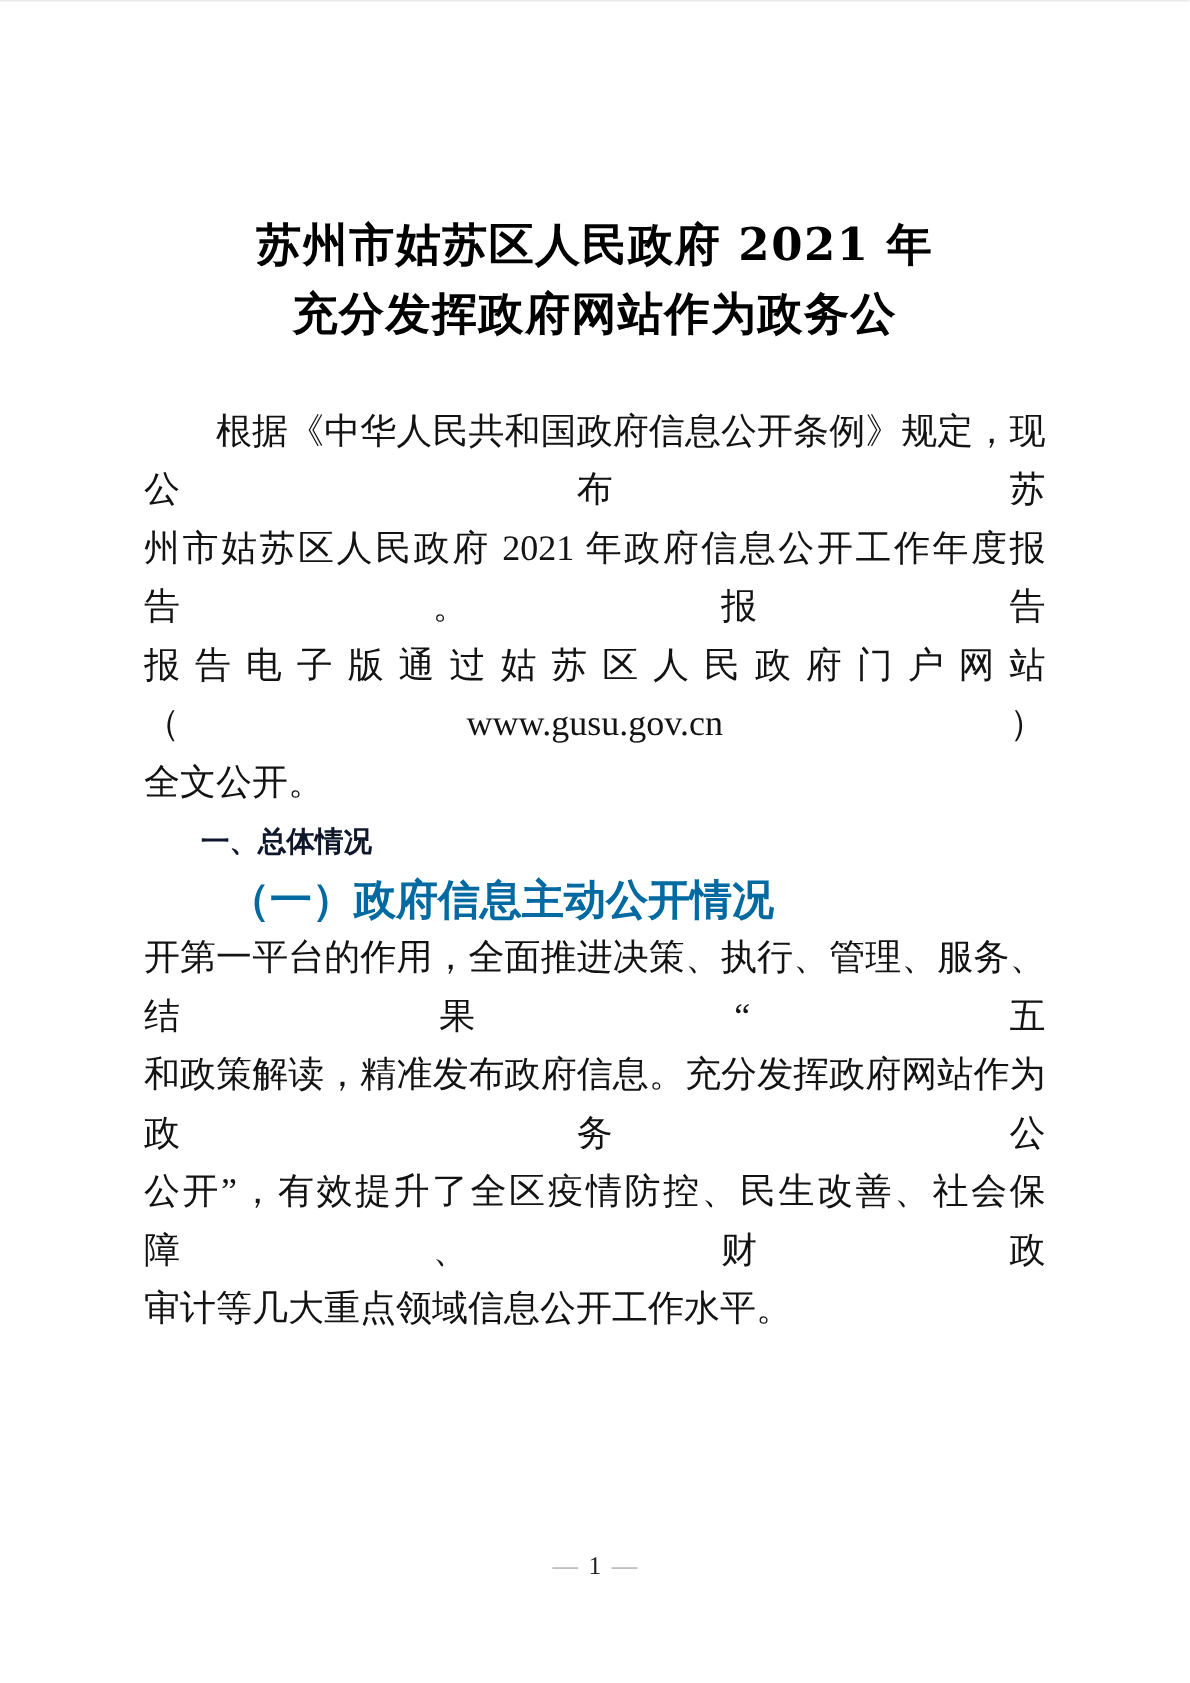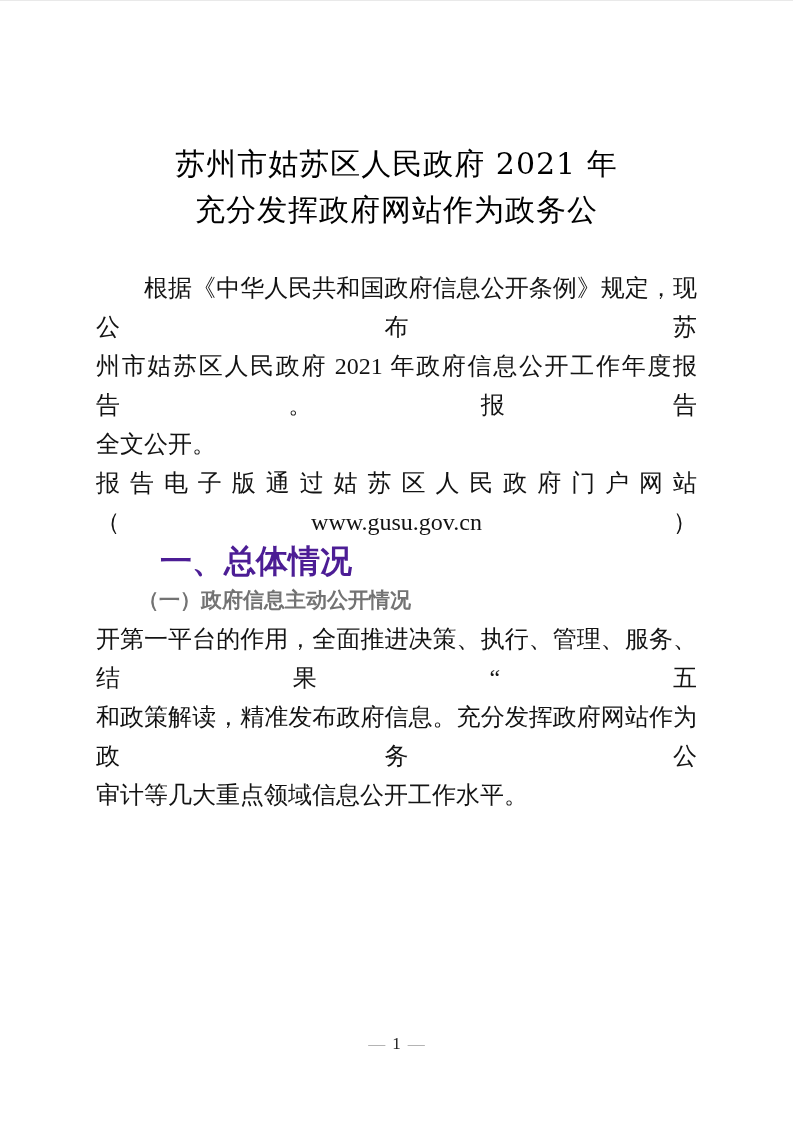--- a/index.html
+++ b/index.html
@@ -13,21 +13,21 @@
     height: 1122px;
     background: #ffffff;
     overflow: hidden;
     border-top: 1px solid #e9e9e9;
     box-sizing: border-box;
   }
   .doc-title {
     padding-top: 140px;
     text-align: center;
     font-family: "DejaVu Serif", "Liberation Serif", serif;
-    font-weight: normal;
+    font-weight: bold;
     font-size: 30px;
     line-height: 46px;
     color: #000000;
     letter-spacing: 1px;
   }
   .doc-body {
     width: 601px;
     margin: 36px auto 0 auto;
     font-family: "Liberation Serif", serif;
     font-size: 24px;
@@ -41,32 +41,32 @@
   .para .line.first {
     text-indent: 2em;
     margin-top: 30px;
   }
   .para .line.last {
     text-align-last: left;
   }
   .heading-l1 {
     font-family: "DejaVu Sans", "Liberation Sans", sans-serif;
     font-weight: bold;
-    font-size: 32px;
+    font-size: 19px;
     line-height: 39px;
     text-indent: 2em;
-    color: #4c1d95;
+    color: #0f172a;
   }
   .heading-l2 {
     font-family: "Liberation Serif", serif;
     font-weight: 600;
-    font-size: 21px;
+    font-size: 28px;
     line-height: 39px;
     text-indent: 2em;
-    color: #737373;
+    color: #0369a1;
   }
   .page-footer {
     position: absolute;
     left: 0;
     right: 0;
     top: 1032px;
     text-align: center;
     font-family: "Liberation Serif", serif;
     font-size: 17px;
     line-height: 22px;
@@ -87,30 +87,31 @@
 
   <header class="doc-title">
     <div class="title-line">苏州市姑苏区人民政府 2021 年</div>
     <div class="title-line">充分发挥政府网站作为政务公</div>
   </header>
 
   <main class="doc-body">
     <div class="para">
         <div class="line first">根据《中华人民共和国政府信息公开条例》规定，现公布苏</div>
         <div class="line">州市姑苏区人民政府 2021 年政府信息公开工作年度报告。报告</div>
+        <div class="line">报告电子版通过姑苏区人民政府门户网站（www.gusu.gov.cn）</div>
         <div class="line last">全文公开。</div>
-        <div class="line">报告电子版通过姑苏区人民政府门户网站（www.gusu.gov.cn）</div>
       </div>
 
     <div class="heading-l1">一、总体情况</div>
 
     <div class="heading-l2">（一）政府信息主动公开情况</div>
     <div class="para">
         <div class="line">开第一平台的作用，全面推进决策、执行、管理、服务、结果“五</div>
         <div class="line">和政策解读，精准发布政府信息。充分发挥政府网站作为政务公</div>
+        <div class="line">公开”，有效提升了全区疫情防控、民生改善、社会保障、财政</div>
         <div class="line last">审计等几大重点领域信息公开工作水平。</div>
       </div>
 
   </main>
 
   <footer class="page-footer">
     <span class="dash">—</span><span class="num">1</span><span class="dash">—</span>
   </footer>
 
 </div>

